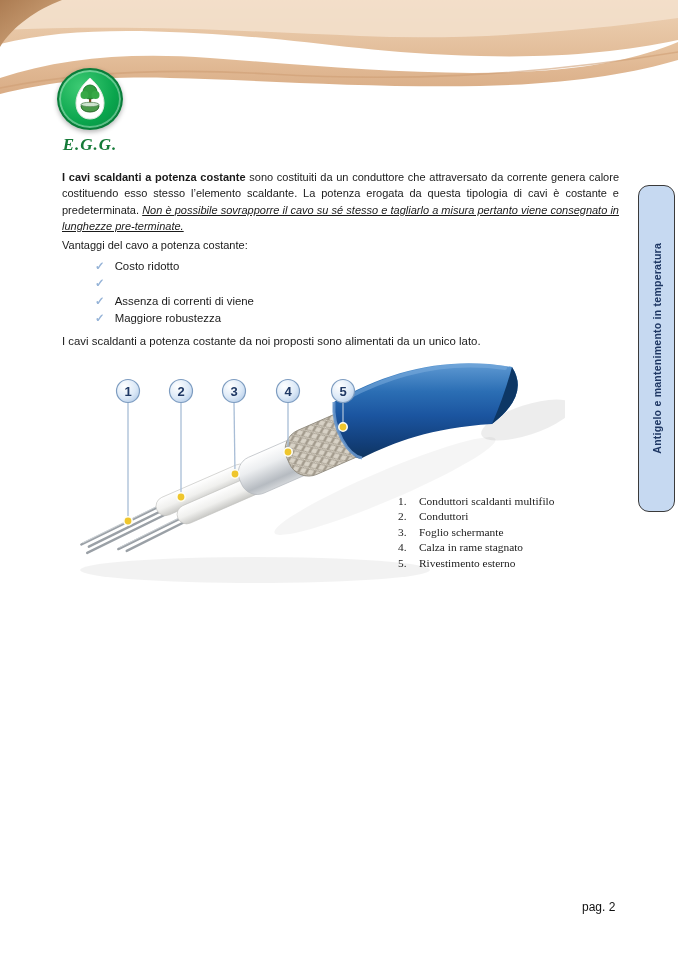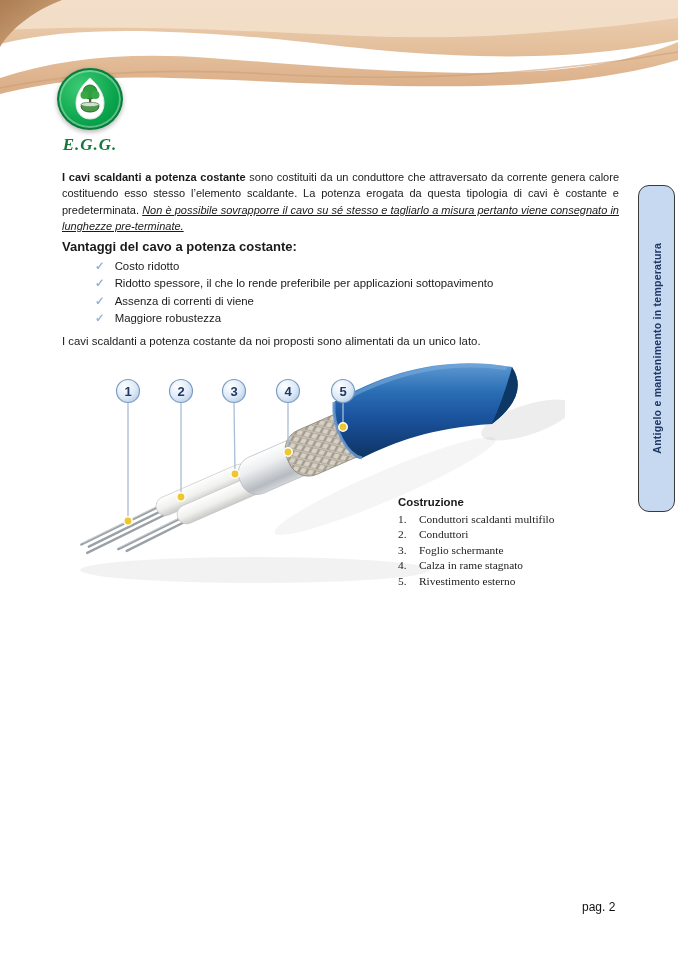--- a/index.html
+++ b/index.html
@@ -20,21 +20,21 @@
   }
   .logo-caption{
     margin-top:5px;font-family:"Liberation Serif",serif;font-style:italic;font-weight:bold;
     font-size:17px;color:#157a38;letter-spacing:1px;
   }
   
   .intro-par{position:absolute;left:62px;top:158px;width:557px;
     font-size:11px;line-height:16.3px;text-align:justify;}
   .lead{font-weight:bold;}
   .emph{font-style:italic;text-decoration:underline;}
-  .adv-heading{position:absolute;left:62px;top:239px;font-size:13px;font-weight:bold;}
+  .adv-heading{position:absolute;left:62px;top:239px;font-size:11px;font-weight:normal;}
   .checklist{position:absolute;left:95px;top:258px;width:500px;margin:0;padding:0;list-style:none;}
   .checklist li{display:flex;gap:10px;line-height:17.3px;font-size:11.4px;}
   .check{color:#95B3D7;font-weight:bold;font-size:11.5px;}
   .note-line{position:absolute;left:62px;top:335px;font-size:11.4px;text-align:center;}
   
   .fig-svg{position:absolute;left:55px;top:358px;}
   .construction{position:absolute;left:398px;top:494px;width:200px;font-size:11.4px;}
   .c-head{font-weight:bold;line-height:16px;margin-bottom:2px;}
   .c-list{counter-reset:cn;font-family:Liberation Serif, serif;}
   .c-row{display:flex;line-height:15.4px;counter-increment:cn;}
@@ -96,21 +96,20 @@
   <p class="intro-par"><span class="lead">I cavi scaldanti a potenza costante</span><span> sono costituiti da un conduttore che attraversato da corrente genera calore costituendo esso stesso l’elemento scaldante. La potenza erogata da questa tipologia di cavi è costante e predeterminata. </span><span class="emph">Non è possibile sovrapporre il cavo su sé stesso e tagliarlo a misura pertanto viene consegnato in lunghezze pre-terminate.</span></p>
 
   <div class="adv-heading">Vantaggi del cavo a potenza costante:</div>
   <ul class="checklist">
     <li>
         <span class="check">✓</span>
         <span>Costo ridotto</span>
       </li>
     <li>
         <span class="check">✓</span>
-        <span>Ridotto spessore, il che lo rende preferibile per applicazioni sottopavimento</span>
       </li>
     <li>
         <span class="check">✓</span>
         <span>Assenza di correnti di viene</span>
       </li>
     <li>
         <span class="check">✓</span>
         <span>Maggiore robustezza</span>
       </li>
   </ul>
@@ -207,21 +206,20 @@
         <text x="73" y="37.5">1</text>
         <text x="126" y="37.5">2</text>
         <text x="179" y="37.5">3</text>
         <text x="233" y="37.5">4</text>
         <text x="288" y="37.5">5</text>
       </g>
     </g>
   </svg>
 
   <div class="construction">
-    <div class="c-head">Costruzione</div>
     <div class="c-list">
       <div class="c-row">
           <span>Conduttori scaldanti multifilo</span>
         </div>
       <div class="c-row">
           <span>Conduttori</span>
         </div>
       <div class="c-row">
           <span>Foglio schermante</span>
         </div>

